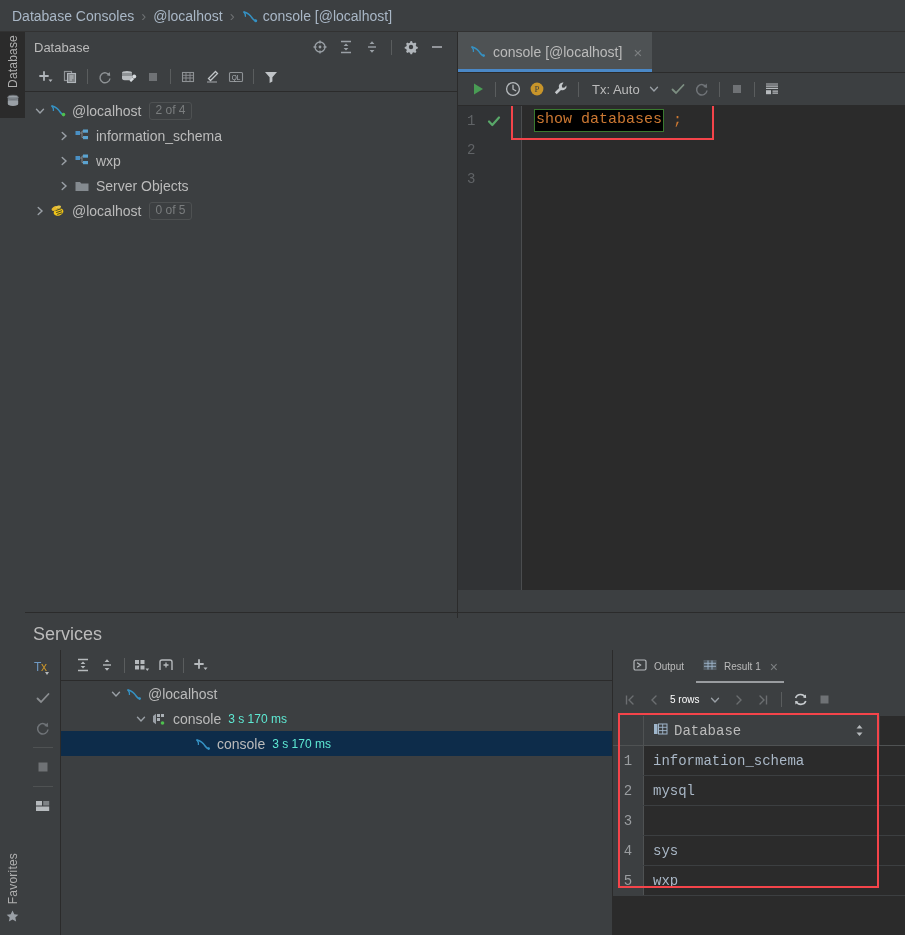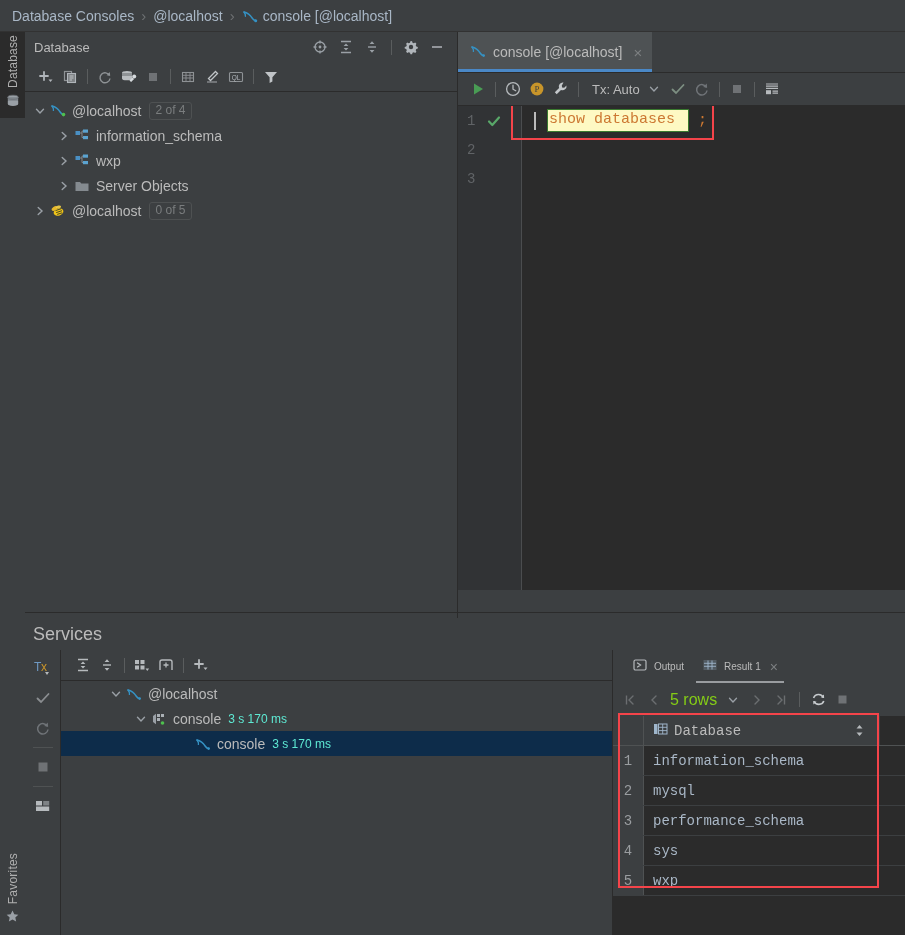--- a/index.html
+++ b/index.html
@@ -229,24 +229,23 @@
     display: flex;
     align-items: center;
     padding-left: 12px;
     font-family: "Liberation Mono", monospace;
     font-size: 15px;
     color: #cc7832;
     white-space: pre;
   }
   .sel-box {
     border: 1px solid #3a7a2f;
-    padding: 1px 13px 2px 1px;
-    background: #fef9c3;
+    padding: 1px 1px 2px 1px;
+    background: #000000;
     line-height: 18px;
-    margin-left: 13px;
   }
   .caret {
     display: inline-block;
     width: 2px; height: 18px;
     background: #bbbbbb;
     vertical-align: -4px;
     margin-right: -2px;
   }
   .red-box {
     position: absolute;
@@ -365,22 +364,22 @@
     box-sizing: border-box;
   }
   .pg-btn {
     width: 22px; height: 24px;
     display: flex; align-items: center; justify-content: center;
     color: #6b6e70;
     font-size: 14px;
     font-family: "Liberation Sans", sans-serif;
   }
   .rows-label {
-    font-size: 16px;
-    color: #84cc16;
+    font-size: 10px;
+    color: #ffffff;
     padding: 0 3px;
     white-space: nowrap;
   }
   .grid {
     position: absolute;
     left: 0; top: 66px; right: 0; bottom: 0;
     background: #2b2b2b;
     overflow: hidden;
   }
   .grid-head {
@@ -1003,21 +1002,20 @@
             <div class="cell-val">information_schema</div>
             <div class="scroll-col"></div>
           </div>
           <div class="grid-row">
             <div class="cell-num">2</div>
             <div class="cell-val">mysql</div>
             <div class="scroll-col"></div>
           </div>
           <div class="grid-row">
             <div class="cell-num">3</div>
-            <div class="cell-val">performance_schema</div>
             <div class="scroll-col"></div>
           </div>
           <div class="grid-row">
             <div class="cell-num">4</div>
             <div class="cell-val">sys</div>
             <div class="scroll-col"></div>
           </div>
           <div class="grid-row">
             <div class="cell-num">5</div>
             <div class="cell-val">wxp</div>

